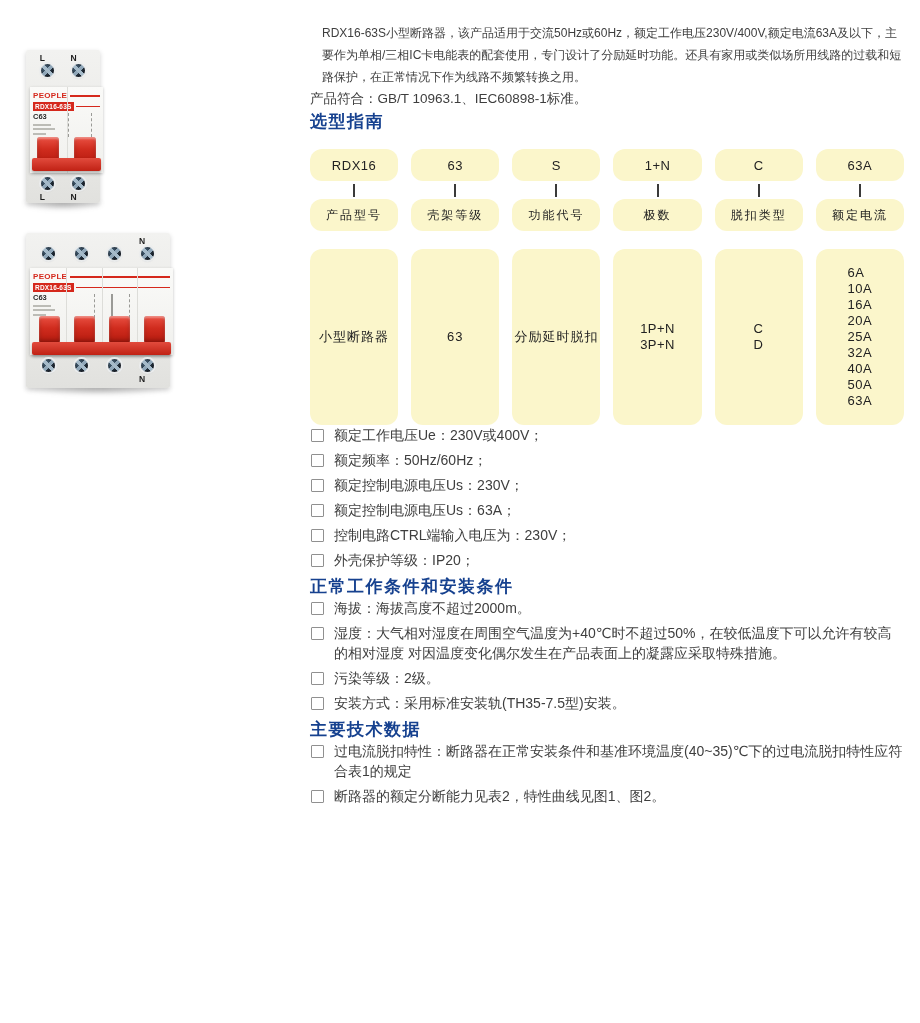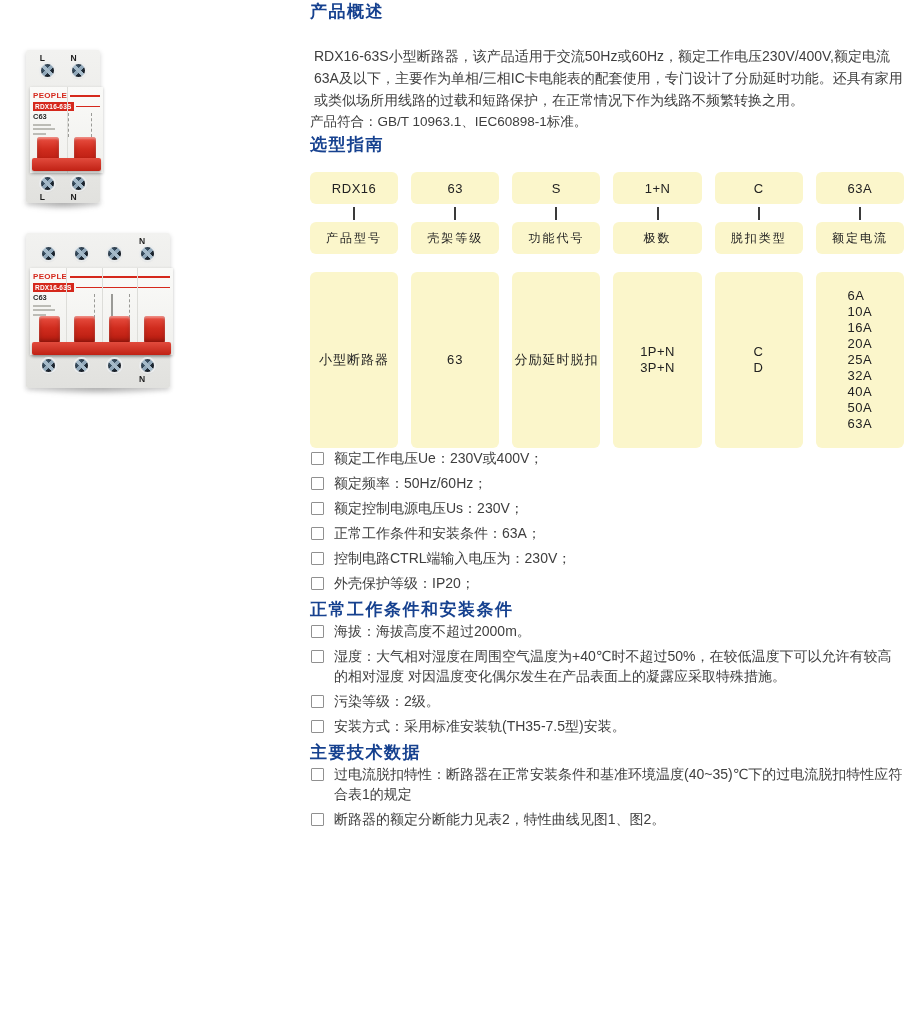--- a/index.html
+++ b/index.html
@@ -68,27 +68,27 @@
   .b4p .handle { width:21px; }
   .tiebar { position:absolute; left:2px; right:2px; top:71px; height:13px; border-radius:2px;
     background:linear-gradient(180deg,#e24b3d,#c02114);
     box-shadow:0 2px 3px rgba(0,0,0,.25); }
   .b4p .tiebar { top:74px; }
 
   
   .right-col { position:absolute; left:310px; top:0; width:594px; }
   h2.sec { font-size:17px; font-weight:bold; color:#16418f; letter-spacing:1.5px; margin:0; }
   .h-overview { margin-top:8px; }
-  .overview-body { margin:22px 0 0 4px; font-size:14px; line-height:22px; color:#3e3e3e; }
+  .overview-body { margin:22px 0 0 12px; font-size:12px; line-height:22px; color:#3e3e3e; }
   .compliance { margin:0; font-size:13.5px; line-height:22px; color:#3e3e3e; }
   .h-selection { margin-top:37px; }
 
   .sel-grid { margin-top:16px; display:grid; grid-template-columns:repeat(6,1fr); column-gap:13px; }
   .sel-col { display:flex; flex-direction:column; }
-  .cell { background:#fbf6cb; border-radius:6px; display:flex; align-items:center;
+  .cell { background:#fbf6cb; border-radius:12px; display:flex; align-items:center;
     justify-content:center; color:#222222; }
   .cell.code { height:32px; font-size:13px; letter-spacing:.5px; }
   .conn { height:18px; display:flex; align-items:center; justify-content:center; }
   .conn-line { width:2px; height:13px; background:#3a3a3a; }
   .cell.label { height:32px; font-size:12px; letter-spacing:2px; }
   .cell.tall { margin-top:18px; height:176px; font-size:13px; line-height:16px; letter-spacing:1px; }
   .detail { white-space:pre-line; text-align:center; }
   .sel-col:nth-child(4) .detail, .sel-col:nth-child(6) .detail { letter-spacing:.5px; }
   .sel-col:nth-child(6) .detail { text-align:left; }
 
@@ -226,21 +226,20 @@
         <div class="pole">
           <div class="screw"></div>
           <span class="pole-label below">N</span>
         </div>
       </div>
     </div>
   </aside>
 
   <main class="right-col">
 
-    <h2 class="sec h-overview">产品概述</h2>
     <p class="overview-body">RDX16-63S小型断路器，该产品适用于交流50Hz或60Hz，额定工作电压230V/400V,额定电流63A及以下，主要作为单相/三相IC卡电能表的配套使用，专门设计了分励延时功能。还具有家用或类似场所用线路的过载和短路保护，在正常情况下作为线路不频繁转换之用。</p>
     <p class="compliance">产品符合：GB/T 10963.1、IEC60898-1标准。</p>
 
     <h2 class="sec h-selection">选型指南</h2>
 
     <div class="sel-grid">
       <div class="sel-col">
         <div class="cell code">RDX16</div>
         <div class="conn">
             <span class="conn-line"></span>
@@ -320,21 +319,21 @@
       <li>
           <span class="cbx"></span>
           <span>额定频率：50Hz/60Hz；</span>
         </li>
       <li>
           <span class="cbx"></span>
           <span>额定控制电源电压Us：230V；</span>
         </li>
       <li>
           <span class="cbx"></span>
-          <span>正常工作条件和安装条件：63A；</span>
+          <span>额定控制电源电压Us：63A；</span>
         </li>
       <li>
           <span class="cbx"></span>
           <span>控制电路CTRL端输入电压为：230V；</span>
         </li>
       <li>
           <span class="cbx"></span>
           <span>外壳保护等级：IP20；</span>
         </li>
     </ul>

